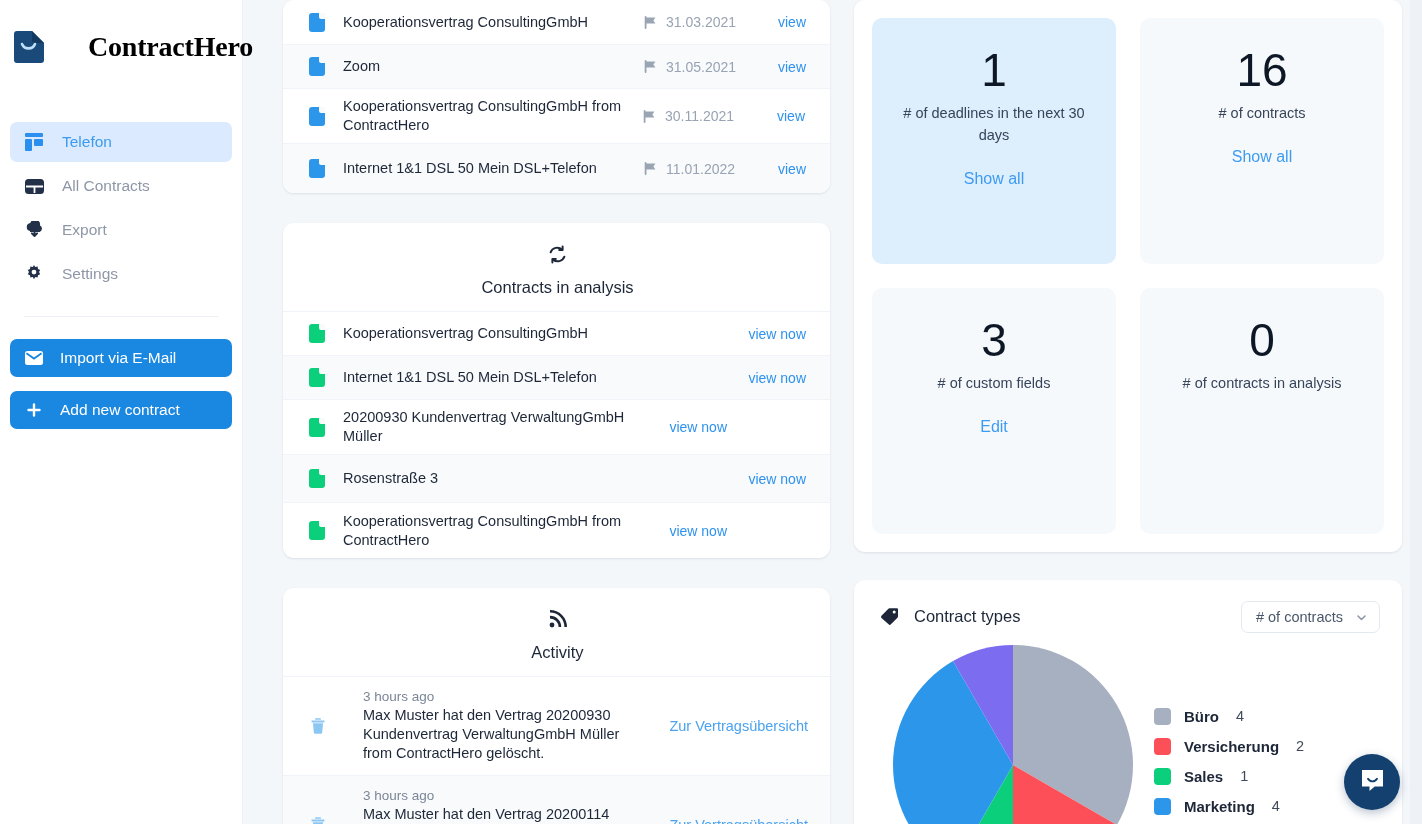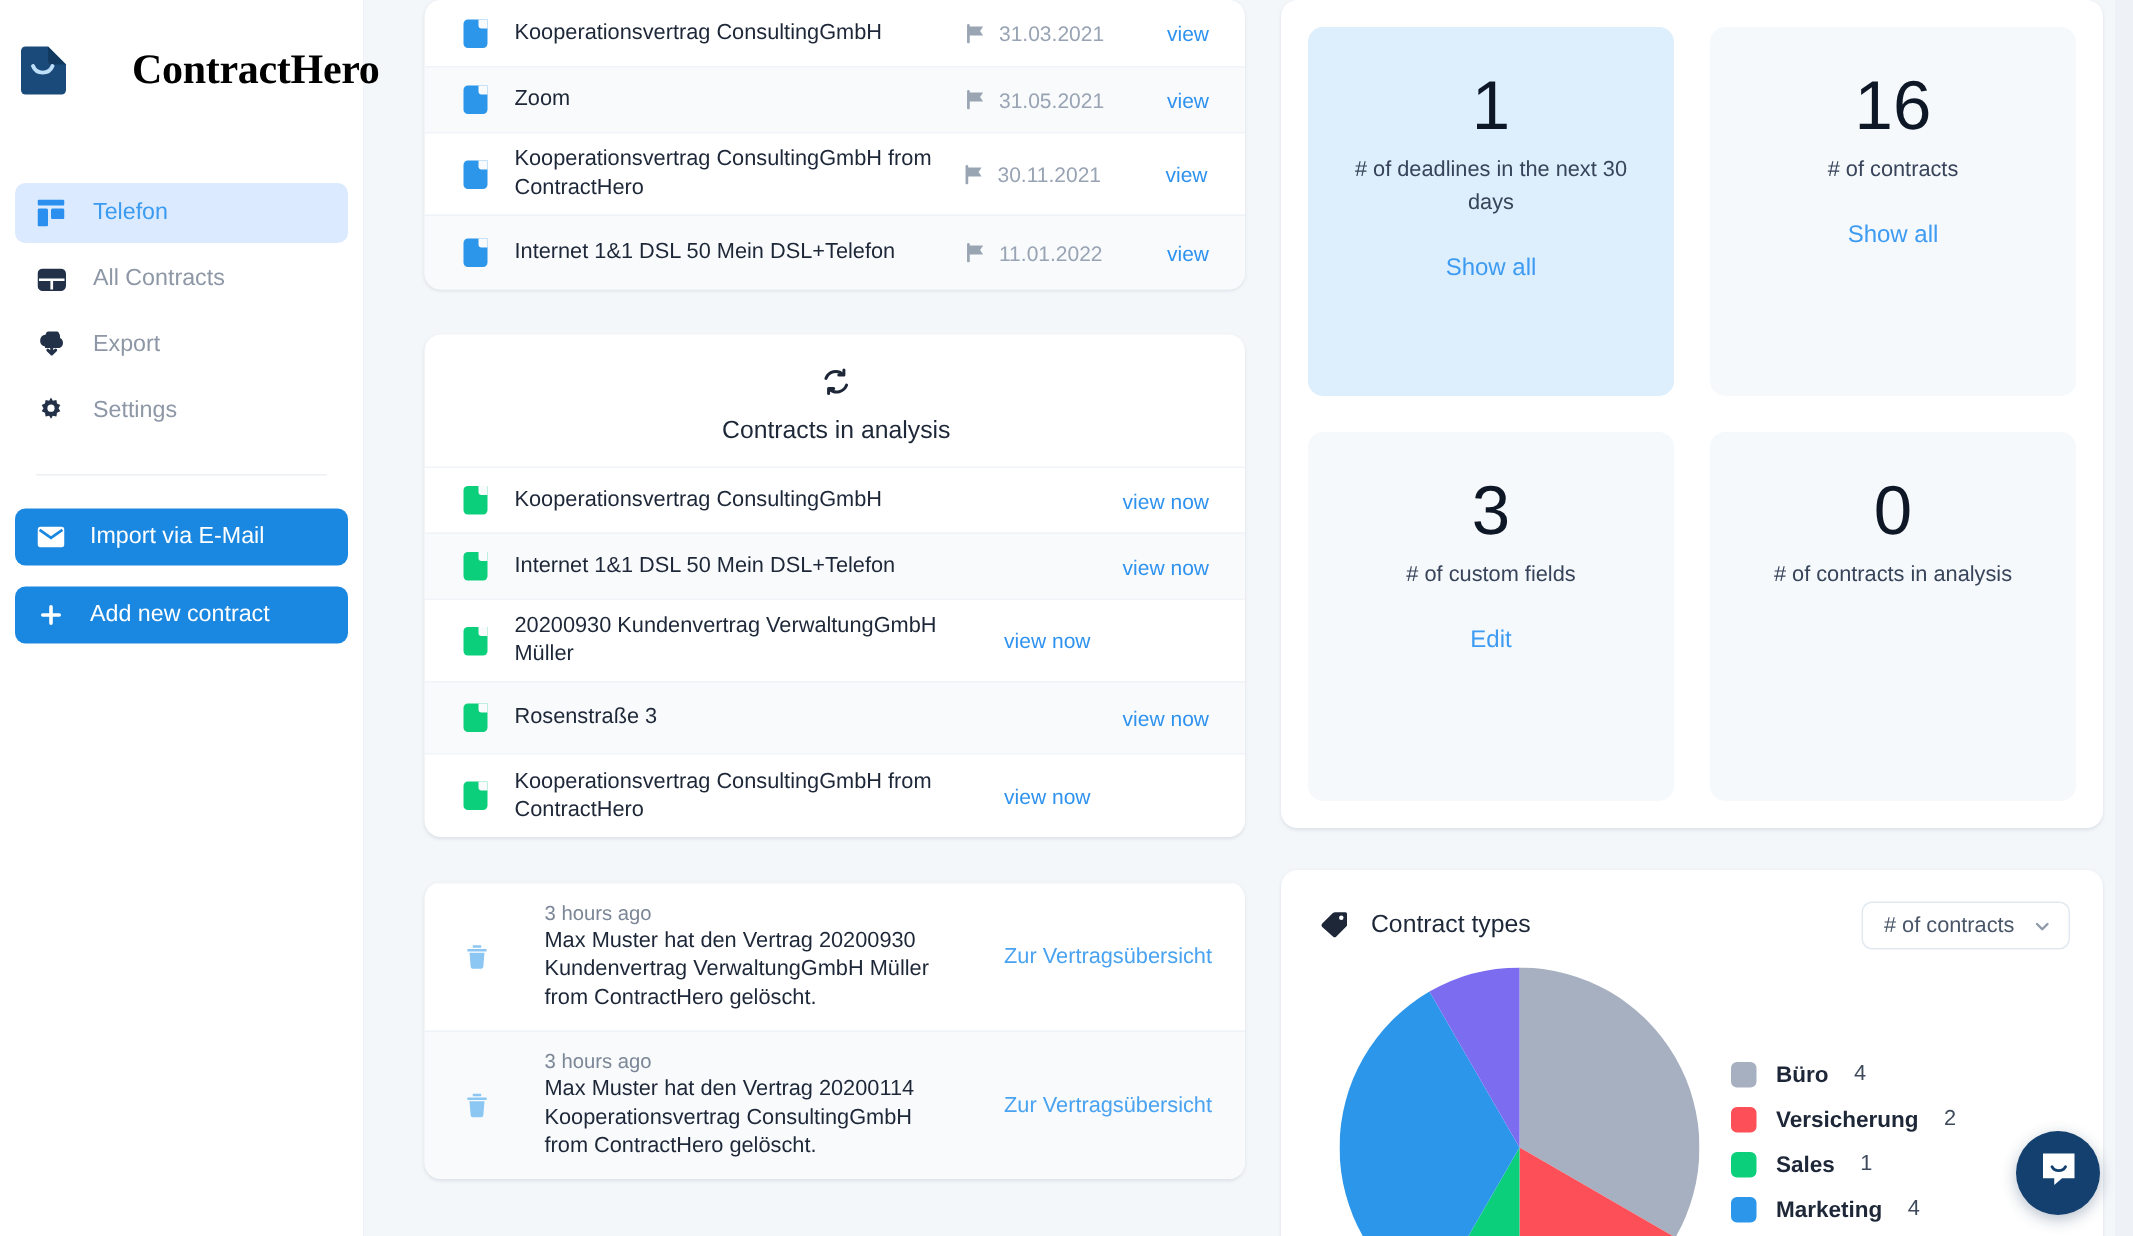--- a/index.html
+++ b/index.html
@@ -332,20 +332,30 @@
           <span class="act">view now</span>
         </div>
         <div class="row tall" style="min-height:56px;">
           <span class="doc green"></span>
           <span class="name" style="max-width:300px;">Kooperationsvertrag ConsultingGmbH from ContractHero</span>
           <span class="act">view now</span>
         </div>
       </section>
 
       <section class="card">
+        <div class="card-title">
+          <span class="ic">
+            <svg width="18" height="18" viewBox="0 0 18 18" fill="currentColor">
+              <circle cx="3" cy="15" r="2.4"></circle>
+              <path d="M1 8.4a8.6 8.6 0 0 1 8.6 8.6h2.6A11.2 11.2 0 0 0 1 5.8z"></path>
+              <path d="M1 2.6a14.4 14.4 0 0 1 14.4 14.4H18A17 17 0 0 0 1 0z"></path>
+            </svg>
+          </span>
+          <span>Activity</span>
+        </div>
         <div class="act-row">
           <span class="act-icon">
             <svg width="18" height="18" viewBox="0 0 18 18" fill="currentColor">
               <path d="M6.2 1.2h5.6v1.6H6.2zM2.6 3.6h12.8v1.8H2.6z"></path>
               <path d="M4 6.2h10l-.8 9.4a1.4 1.4 0 0 1-1.4 1.2H6.2a1.4 1.4 0 0 1-1.4-1.2z"></path>
             </svg>
           </span>
           <div class="act-body">
             <div class="act-time">3 hours ago</div>
             <div class="act-text" style="max-width:345px;">Max Muster hat den Vertrag 20200930 Kundenvertrag VerwaltungGmbH Müller from ContractHero gelöscht.</div>

